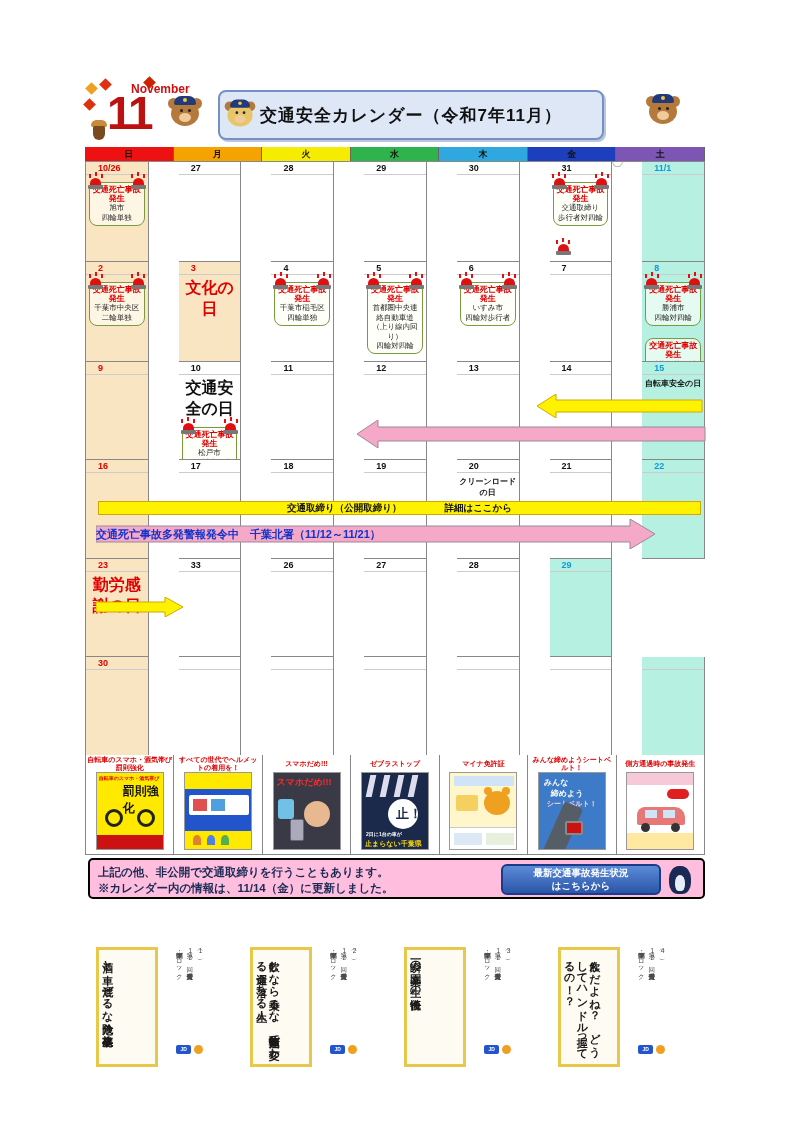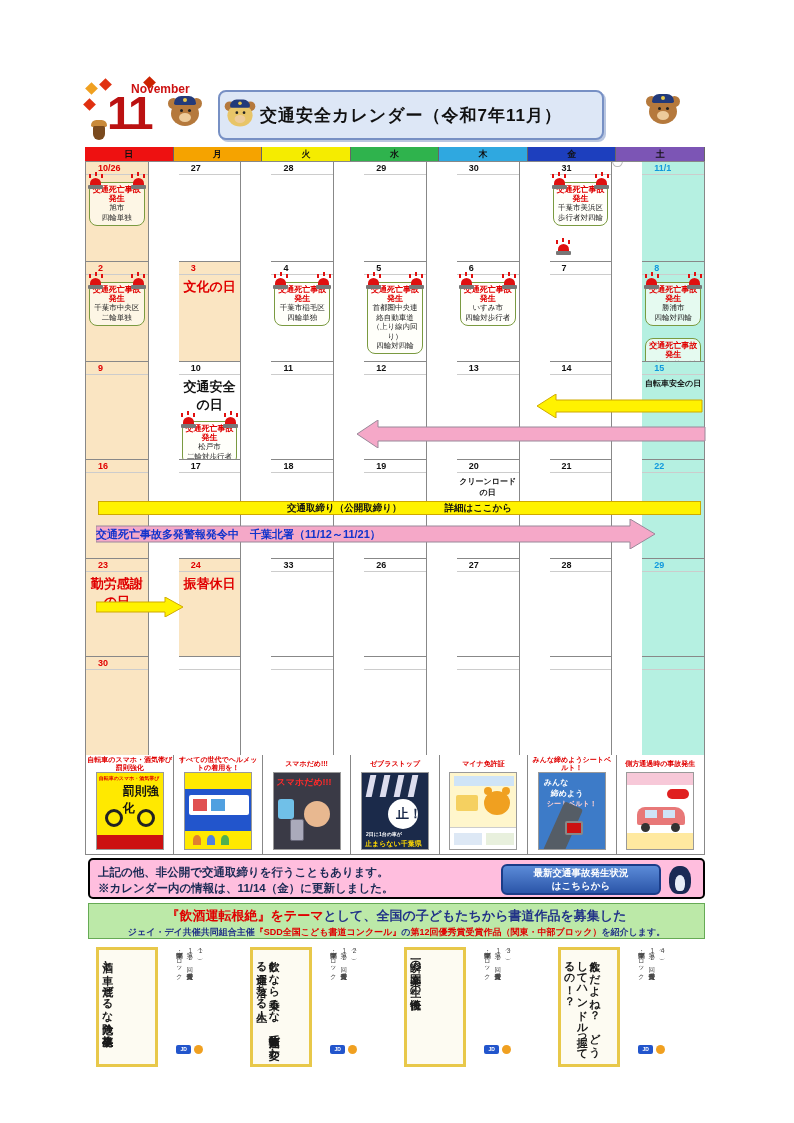--- a/index.html
+++ b/index.html
@@ -32,21 +32,21 @@
 
   
   #calendar { position:absolute; left:85px; top:161px; width:620px; border-left:1px solid #888; border-top:1px solid #888; }
   .week { display:grid; grid-template-columns:repeat(7,1fr);gap:30px; }
   .cell { position:relative; border-right:1px solid #888; border-bottom:1px solid #888; display:flex; flex-direction:column; overflow:hidden; background:#fff; }
   .cell.sun, .cell.holiday { background:#fae5c2; }
   .cell.sat { background:#b5f0e1; }
   .dateband { height:13px; line-height:13px; padding-left:12px; font-size:9px; font-weight:bold; border-bottom:1px solid #ccc; }
   .dred { color:#e00000; } .dblack { color:#111; } .dblue { color:#1199dd; }
   .note { text-align:center; font-weight:bold; margin-top:3px; }
-  .note-md { font-size:13px; } .note-sm { font-size:8px; }
+  .note-md { font-size:16px; } .note-sm { font-size:8px; }
   .nred { color:#e00000; } .nblack { color:#111; }
   .event { position:relative; margin:7px 3px 0 3px; }
   .event + .event { margin-top:12px; }
   .ebox { border:1px solid #7a9a40; border-radius:8px; background:rgba(255,255,248,.65); padding:2px 2px 3px 2px; text-align:center; }
   .etitle { color:#e00000; font-weight:bold; font-size:8px; line-height:1.15; }
   .eline { font-size:7.5px; color:#222; line-height:1.25; }
   .siren { position:absolute; width:15px; height:13px; }
   .siren .dome { position:absolute; bottom:3px; left:2px; width:11px; height:8px; background:#e01010; border-radius:6px 6px 2px 2px; }
   .siren .base { position:absolute; bottom:0; left:0; width:15px; height:4px; background:#777; border-radius:1px; }
   .siren .rays { position:absolute; top:-4px; left:50%; width:2px; height:4px; background:#e01010; transform:translateX(-50%); box-shadow:-6px 2px 0 #e01010, 6px 2px 0 #e01010; }
@@ -195,21 +195,21 @@
               <span class="base"></span>
               <span class="rays"></span>
             </span>
             <span class="siren siren-r">
               <span class="dome"></span>
               <span class="base"></span>
               <span class="rays"></span>
             </span>
             <div class="ebox">
               <div class="etitle">交通死亡事故発生</div>
-              <div class="eline">千葉市美浜区</div>
+              <div class="eline">交通取締り</div>
               <div class="eline">歩行者対四輪</div>
             </div>
           </div>
           <span class="siren extra-siren">
             <span class="dome"></span>
             <span class="base"></span>
             <span class="rays"></span>
           </span>
         </div>
         <div class="cell sat">
@@ -396,24 +396,20 @@
           <div class="dateband dblack">21</div>
         </div>
         <div class="cell sat">
           <div class="dateband dblue">22</div>
         </div>
       </div>
       <div class="week" style="height: 98px;">
         <div class="cell sun">
           <div class="dateband dred">23</div>
           <div class="note note-md nred">勤労感謝の日</div>
-        </div>
-        <div class="cell holiday">
-          <div class="dateband dred">24</div>
-          <div class="note note-md nred">振替休日</div>
         </div>
         <div class="cell ">
           <div class="dateband dblack">33</div>
         </div>
         <div class="cell ">
           <div class="dateband dblack">26</div>
         </div>
         <div class="cell ">
           <div class="dateband dblack">27</div>
         </div>
@@ -558,28 +554,20 @@
   <div id="notice">
     <div class="nline">上記の他、非公開で交通取締りを行うこともあります。</div>
     <div class="nline">※カレンダー内の情報は、11/14（金）に更新しました。</div>
     <div id="notice-btn">
       <span>最新交通事故発生状況</span>
       <span>はこちらから</span>
     </div>
     <div id="penguin"></div>
   </div>
 
-  <div id="contest">
-    <div class="c1">
-      <span class="tred">『飲酒運転根絶』をテーマ</span><span class="tblue">として、全国の子どもたちから書道作品を募集した</span>
-    </div>
-    <div class="c2">
-      <span class="tblue">ジェイ・デイ共催共同組合主催</span><span class="tred">『SDD全国こども書道コンクール』</span><span class="tblue">の</span><span class="tred">第12回優秀賞受賞作品（関東・中部ブロック）</span><span class="tblue">を紹介します。</span>
-    </div>
-  </div>
 
   <div id="callig">
       <div class="cgroup">
         <div class="cart">
           <div class="vtext">酒と車 混ぜるな危険 事故発生</div>
         </div>
         <div class="clabel">
           <div class="vtext">
             <span>（1）</span>
             <span>第12回 優秀賞受賞</span>

